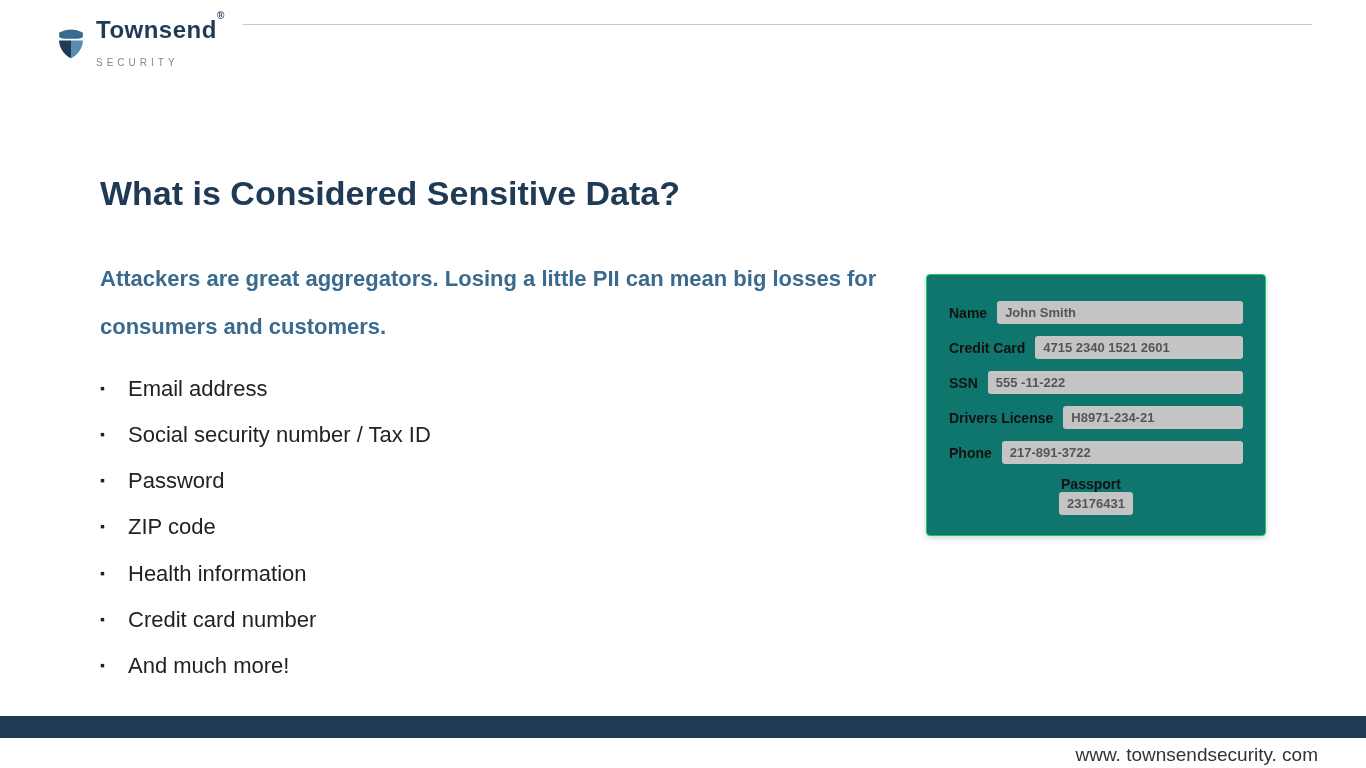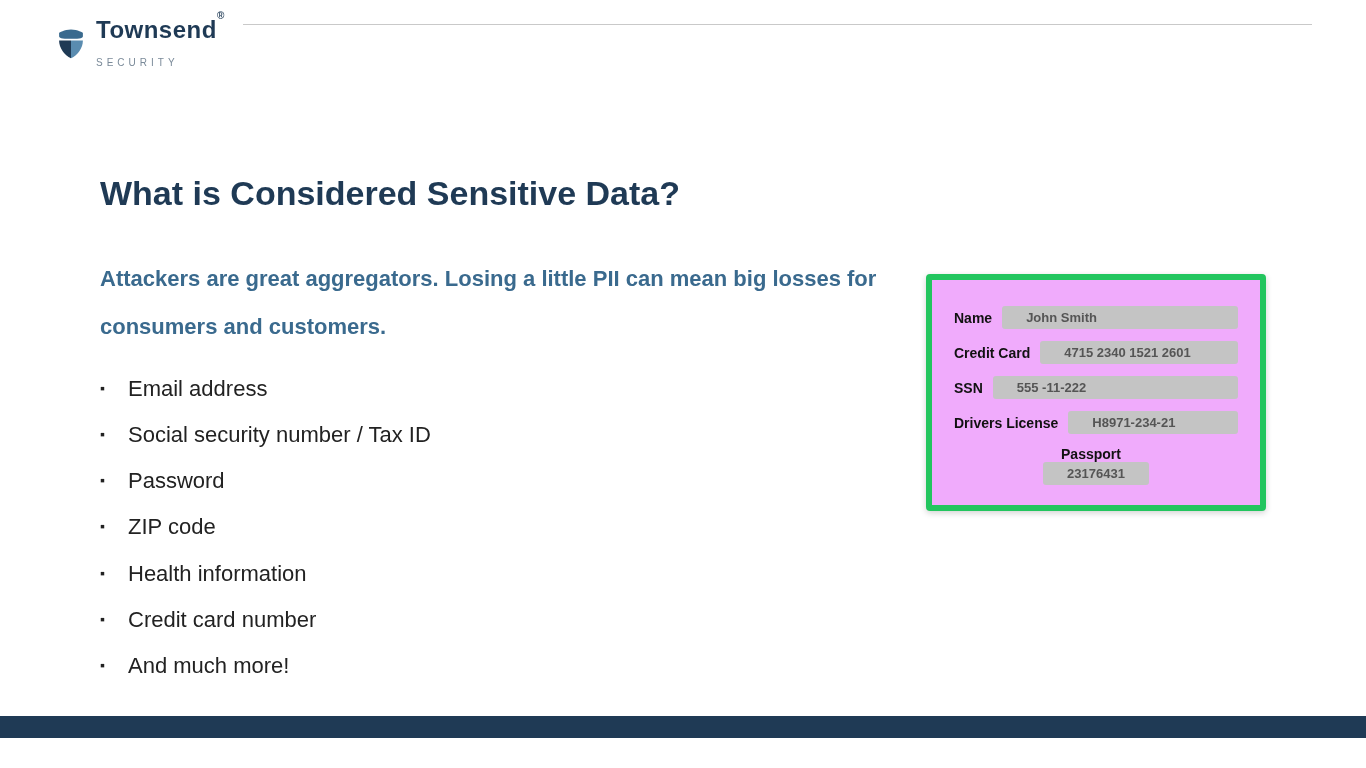--- a/index.html
+++ b/index.html
@@ -13,25 +13,25 @@
   .logo-sub { font-size: 10px; letter-spacing: 4px; color: #7a8a99; margin-top: 16px; }
   .header-rule { flex: 1; height: 1px; background: #c9c9c9; margin-left: 18px; margin-top: 6px; }
   .content { padding: 110px 100px 0 100px; display: flex; }
   .left { flex: 1; }
   .title { font-size: 34px; font-weight: 700; color: #1f3a55; margin-bottom: 42px; }
   .subtitle { font-size: 22px; font-weight: 700; color: #3a6a8e; line-height: 2.2; margin-bottom: 14px; max-width: 820px; }
   .bullets { list-style: none; }
   .bullets li { font-size: 22px; color: #222; line-height: 2.1; position: relative; padding-left: 28px; }
   .bullets li::before { content: "▪"; position: absolute; left: 0; top: 0; font-size: 14px; color: #222; line-height: 3.2; }
   .card-wrap { width: 340px; margin-top: 100px; }
-  .card { border: 6px solid #22c55e; border-radius: 4px; background: #f0abfc; padding: 26px 22px 20px 22px; box-shadow: 0 2px 6px rgba(0,0,0,0.18); }
+  .card { border: 1px solid #22c55e; border-radius: 4px; background: #0f766e; padding: 26px 22px 20px 22px; box-shadow: 0 2px 6px rgba(0,0,0,0.18); }
   .card-row { display: flex; align-items: center; margin-bottom: 12px; }
   .card-row:last-child { margin-bottom: 0; flex-direction: column; }
   .card-label { font-size: 14px; font-weight: 700; color: #111; flex: 0 0 auto; margin-right: 10px; white-space: nowrap; }
-  .card-value { flex: 1; background: #c4c4c4; color: #555; font-size: 13px; font-weight: 600; padding: 4px 24px; border-radius: 3px; text-align: left; }
+  .card-value { flex: 1; background: #c4c4c4; color: #555; font-size: 13px; font-weight: 600; padding: 4px 8px; border-radius: 3px; text-align: left; }
   .footer { position: absolute; bottom: 0; left: 0; right: 0; height: 52px; }
   .footer-bar { height: 22px; background: #1f3a55; }
   .footer-link { text-align: right; padding: 6px 48px 0 0; font-size: 19px; color: #333; }
 </style>
 </head>
 <body>
 
 <div class="header">
   <div class="logo">
     <div class="logo-icon">
@@ -75,22 +75,27 @@
       </div>
       <div class="card-row">
         <span class="card-label">SSN</span>
         <span class="card-value">555 -11-222</span>
       </div>
       <div class="card-row">
         <span class="card-label">Drivers License</span>
         <span class="card-value">H8971-234-21</span>
       </div>
       <div class="card-row">
+        <span class="card-label">Phone</span>
+        <span class="card-value">217-891-3722</span>
+      </div>
+      <div class="card-row">
         <span class="card-label">Passport</span>
         <span class="card-value">23176431</span>
       </div>
     </div>
   </div>
 </div>
 
 <div class="footer">
   <div class="footer-bar"></div>
+  <div class="footer-link">www. townsendsecurity. com</div>
 </div>
 
 </body></html>

